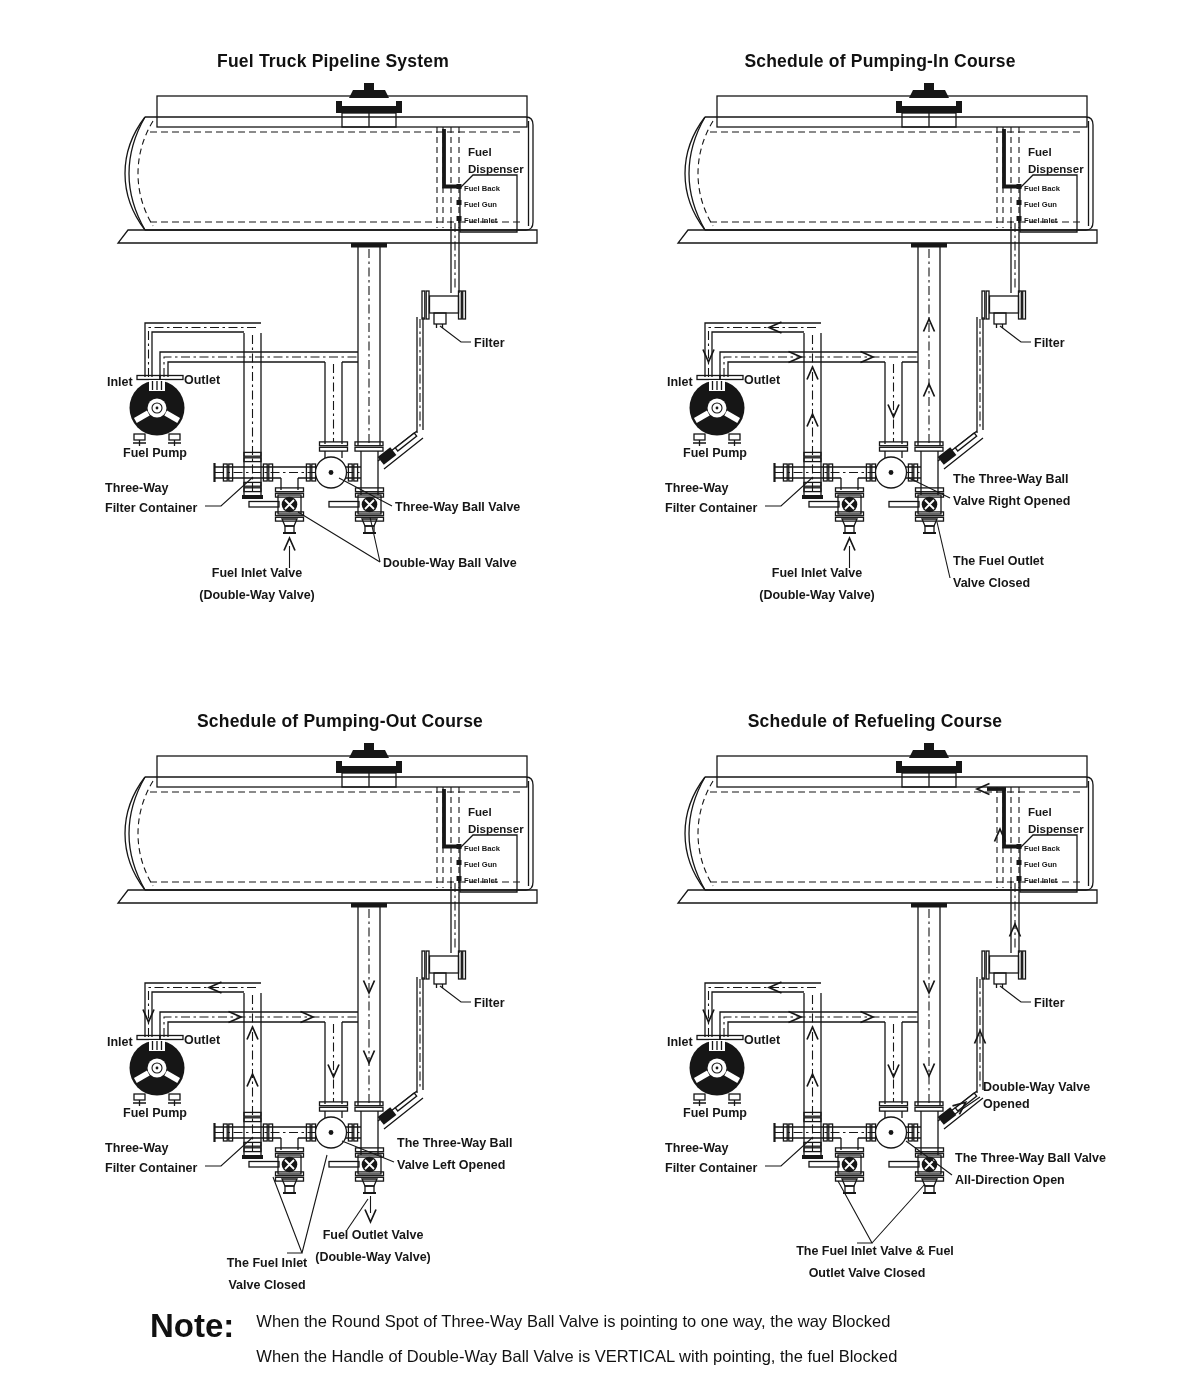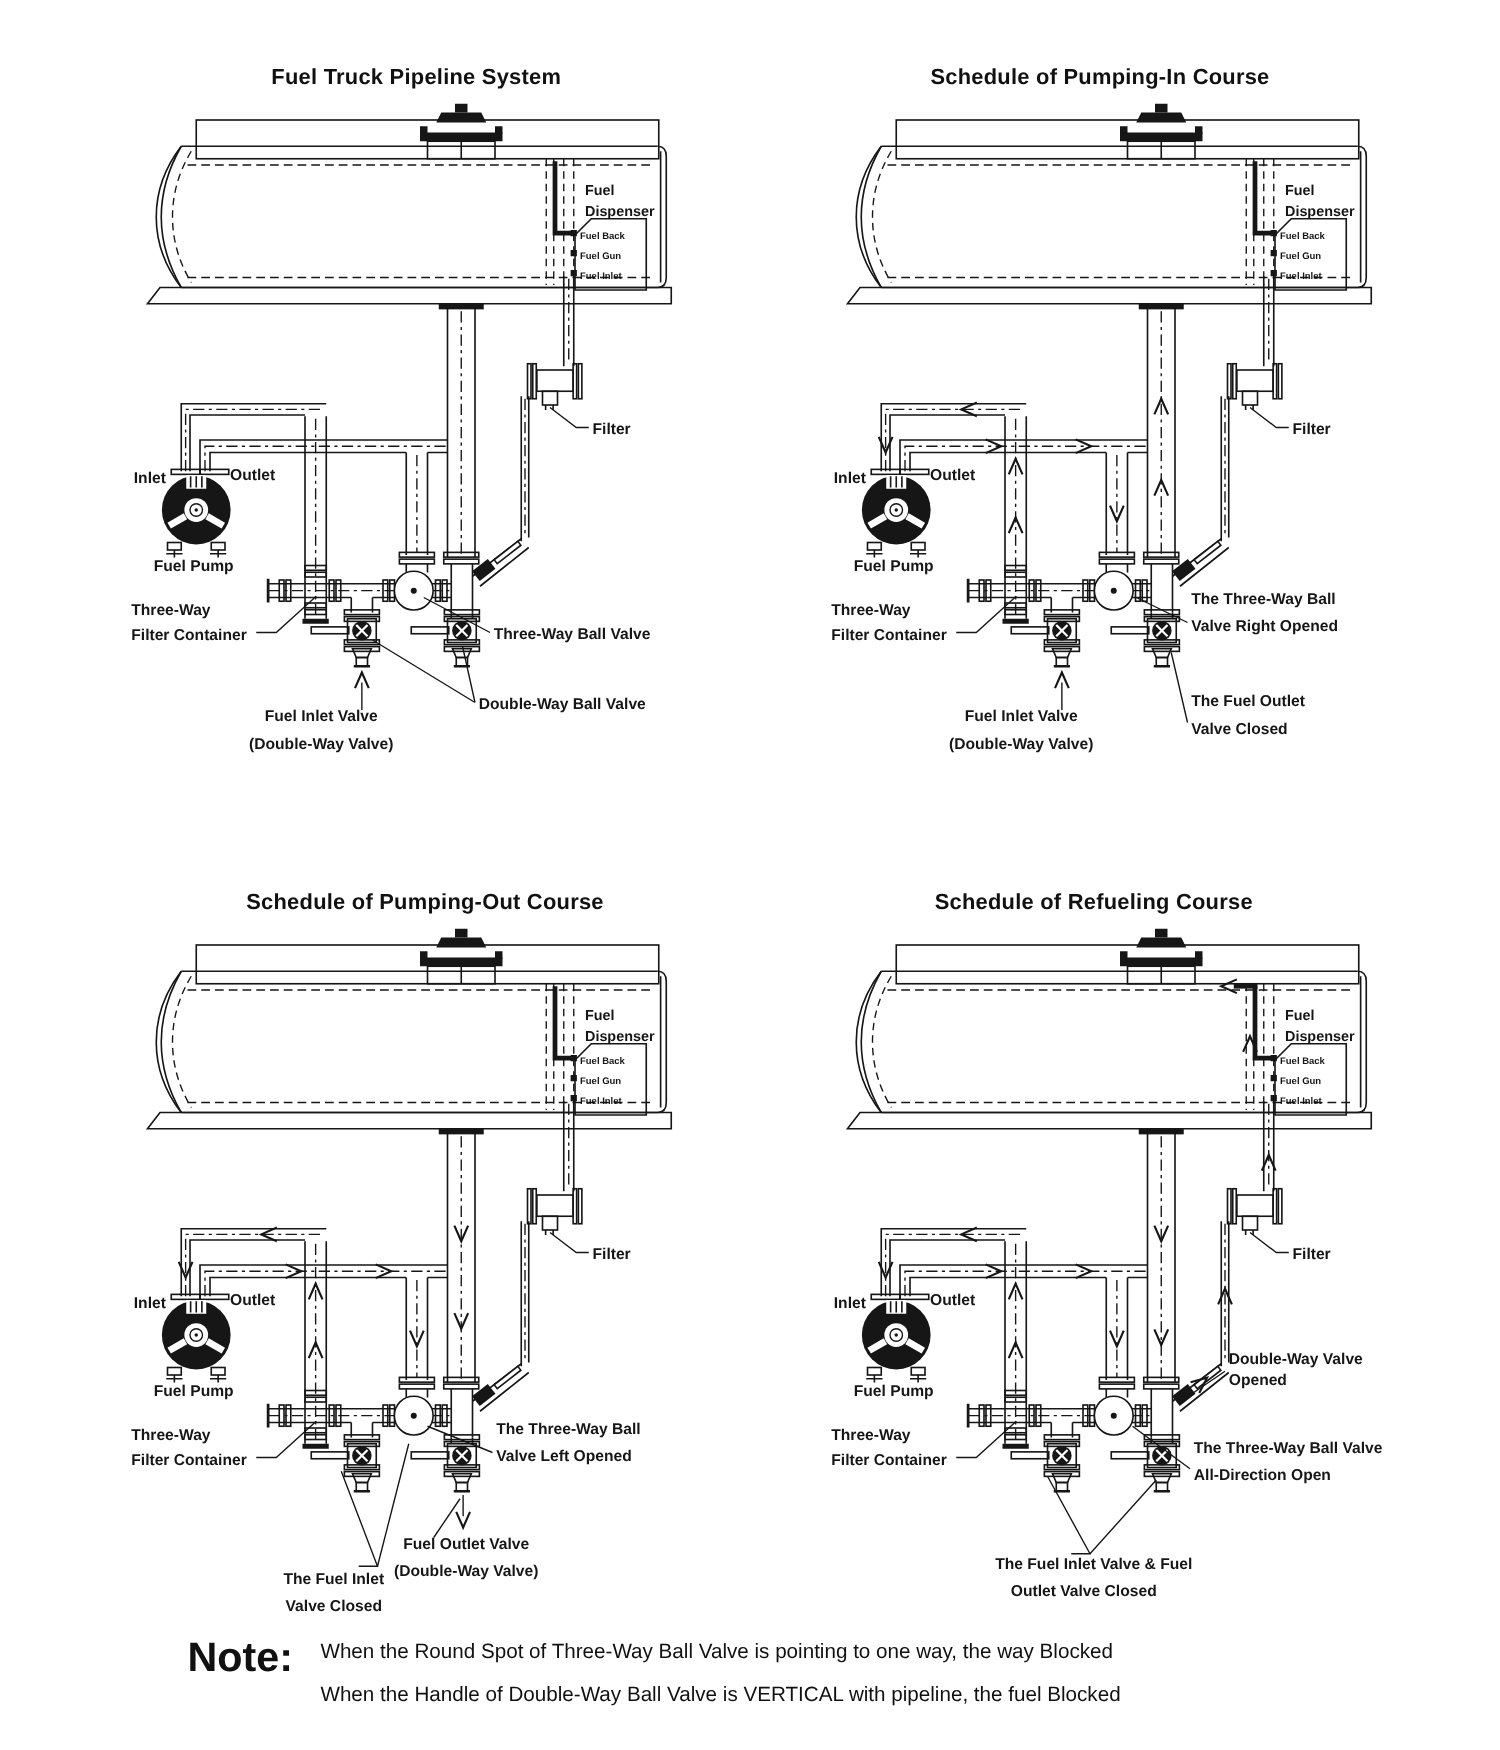--- a/index.html
+++ b/index.html
@@ -299,15 +299,15 @@
     <use href="#arr" transform="translate(375,150)"></use>
     <path class="thk" d="M381,104 H362"></path>
     <use href="#arr" transform="translate(358,104) rotate(-90)"></use>
   </g>
 </svg>
 
 <div id="note">
   <div class="nh">Note:</div>
   <div class="nl">
     <div>When the Round Spot of Three-Way Ball Valve is pointing to one way, the way Blocked</div>
-    <div>When the Handle of Double-Way Ball Valve is VERTICAL with pipeline, the fuel Blocked</div>
+    <div>When the Handle of Double-Way Ball Valve is VERTICAL with pointing, the fuel Blocked</div>
   </div>
 </div>
 
 </body></html>

